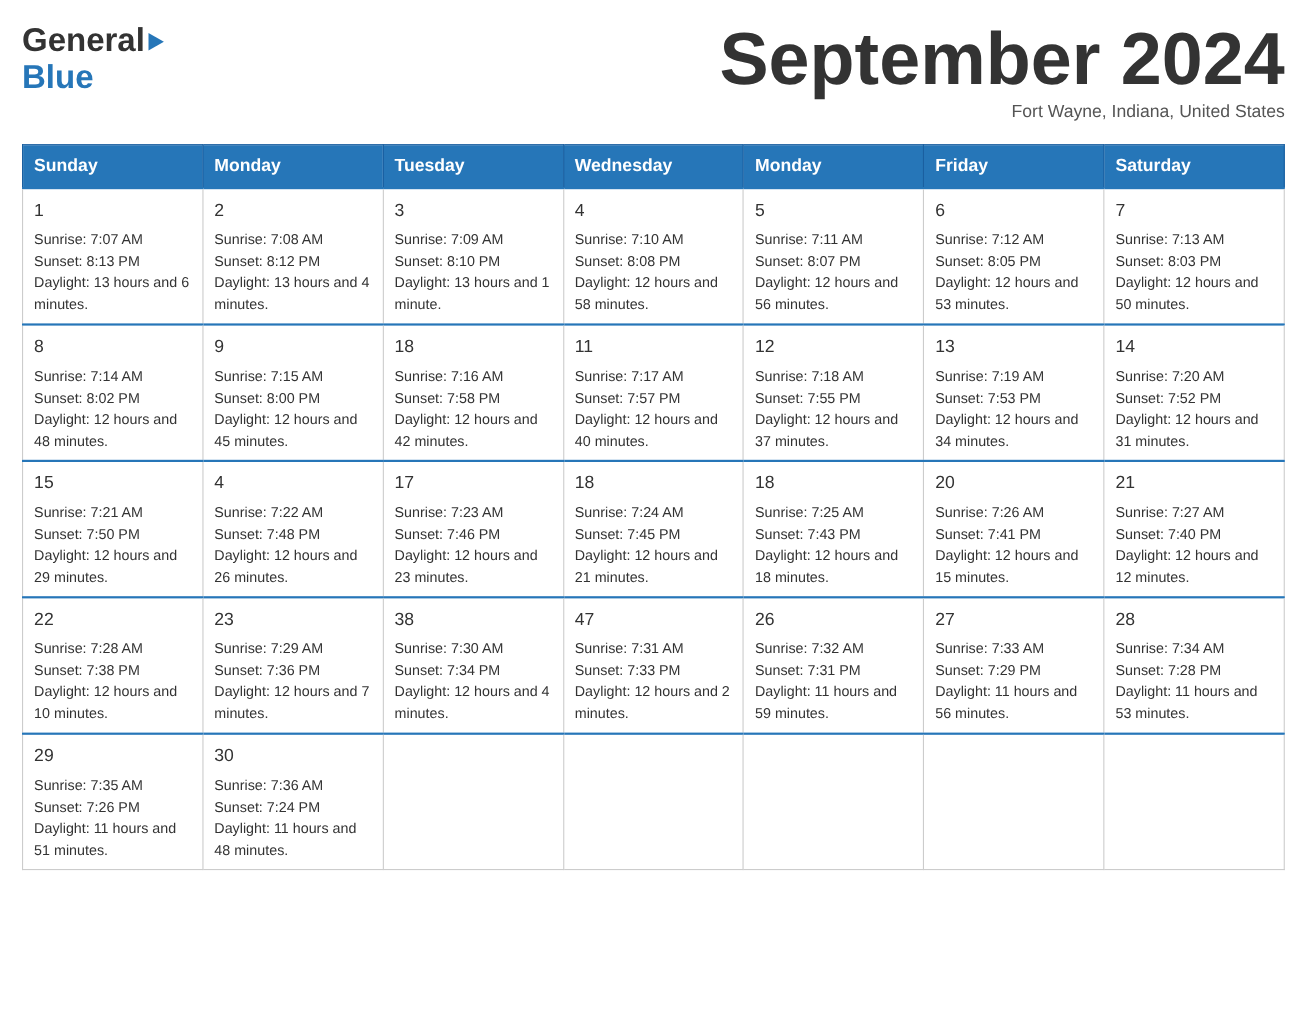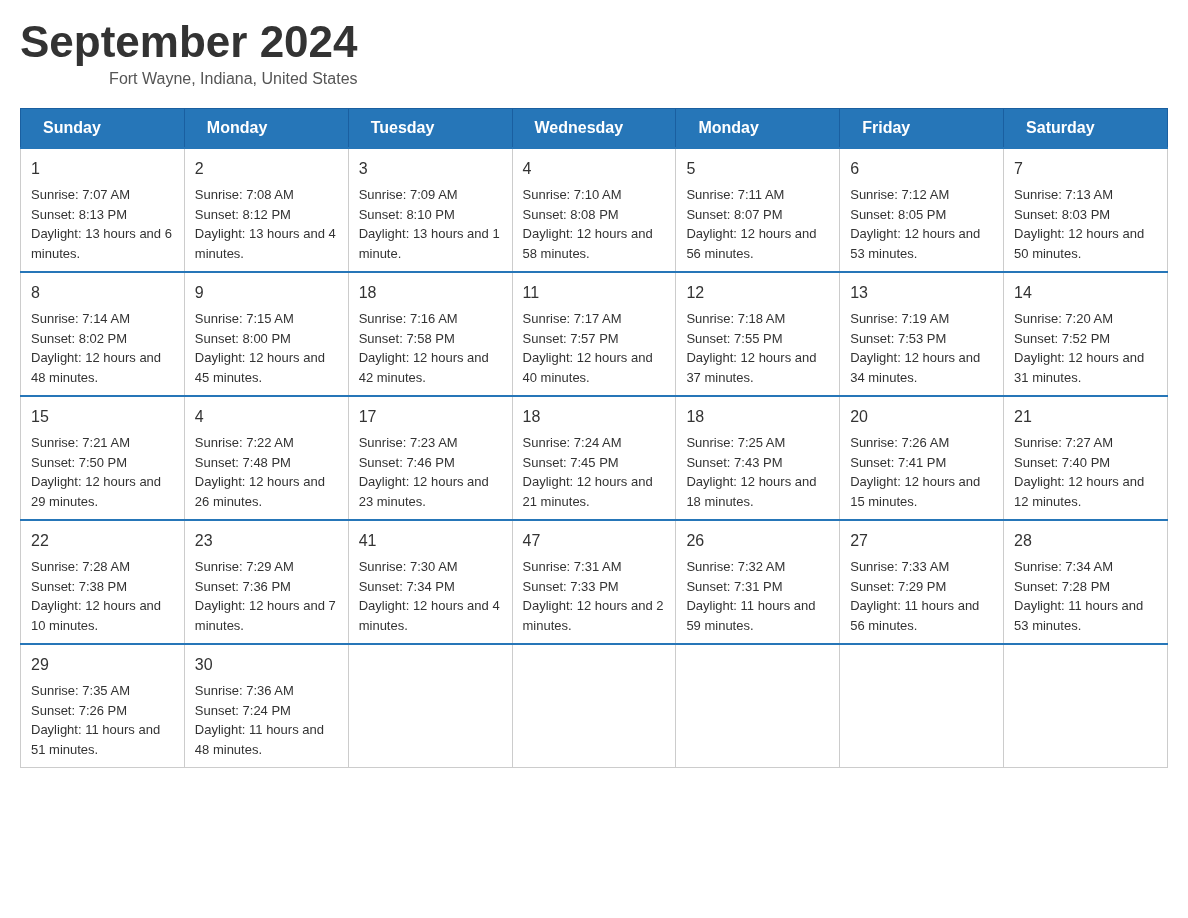--- a/index.html
+++ b/index.html
@@ -19,41 +19,41 @@
     }
     .logo {
       display: flex;
       flex-direction: column;
       align-items: flex-start;
     }
     .title-area {
       text-align: right;
     }
     .month-title {
-      font-size: 44px;
+      font-size: 67px;
       font-weight: bold;
       color: #333;
       line-height: 1;
     }
     .location-title {
       font-size: 16px;
       color: #555;
       margin-top: 6px;
     }
     .calendar-table {
       width: 100%;
       border-collapse: collapse;
       table-layout: fixed;
     }
     .calendar-table thead tr th {
       background-color: #2676b8;
       color: #fff;
       font-size: 16px;
       font-weight: bold;
-      padding: 10px 22px;
+      padding: 10px 10px;
       text-align: left;
       border: 1px solid #1a5fa0;
     }
     .calendar-table tbody tr td {
       vertical-align: top;
       padding: 8px 10px;
       border: 1px solid #ccc;
       border-top: 2px solid #2676b8;
       font-size: 13px;
       line-height: 1.5;
@@ -102,20 +102,27 @@
     .logo-row2 {
       font-size: 30px;
       font-weight: bold;
       color: #2676b8;
     }
   </style>
 </head>
 <body>
 
 <div class="header-area">
+  <div class="logo">
+    <div class="logo-wrapper">
+      <span class="logo-text-general">General</span>
+      <span class="logo-triangle"></span>
+    </div>
+    <div class="logo-row2">Blue</div>
+  </div>
   <div class="title-area">
     <div class="month-title">September 2024</div>
     <div class="location-title">Fort Wayne, Indiana, United States</div>
   </div>
 </div>
 
 <table class="calendar-table">
   <thead>
     <tr>
     <th>Sunday</th>
@@ -174,21 +181,21 @@
         <td><span class="day-number">20</span>
 <span class="day-info">Sunrise: 7:26 AM<br>Sunset: 7:41 PM<br>Daylight: 12 hours and 15 minutes.</span></td>
         <td><span class="day-number">21</span>
 <span class="day-info">Sunrise: 7:27 AM<br>Sunset: 7:40 PM<br>Daylight: 12 hours and 12 minutes.</span></td>
       </tr>
       <tr>
         <td><span class="day-number">22</span>
 <span class="day-info">Sunrise: 7:28 AM<br>Sunset: 7:38 PM<br>Daylight: 12 hours and 10 minutes.</span></td>
         <td><span class="day-number">23</span>
 <span class="day-info">Sunrise: 7:29 AM<br>Sunset: 7:36 PM<br>Daylight: 12 hours and 7 minutes.</span></td>
-        <td><span class="day-number">41</span>
+        <td><span class="day-number">38</span>
 <span class="day-info">Sunrise: 7:30 AM<br>Sunset: 7:34 PM<br>Daylight: 12 hours and 4 minutes.</span></td>
         <td><span class="day-number">47</span>
 <span class="day-info">Sunrise: 7:31 AM<br>Sunset: 7:33 PM<br>Daylight: 12 hours and 2 minutes.</span></td>
         <td><span class="day-number">26</span>
 <span class="day-info">Sunrise: 7:32 AM<br>Sunset: 7:31 PM<br>Daylight: 11 hours and 59 minutes.</span></td>
         <td><span class="day-number">27</span>
 <span class="day-info">Sunrise: 7:33 AM<br>Sunset: 7:29 PM<br>Daylight: 11 hours and 56 minutes.</span></td>
         <td><span class="day-number">28</span>
 <span class="day-info">Sunrise: 7:34 AM<br>Sunset: 7:28 PM<br>Daylight: 11 hours and 53 minutes.</span></td>
       </tr>

